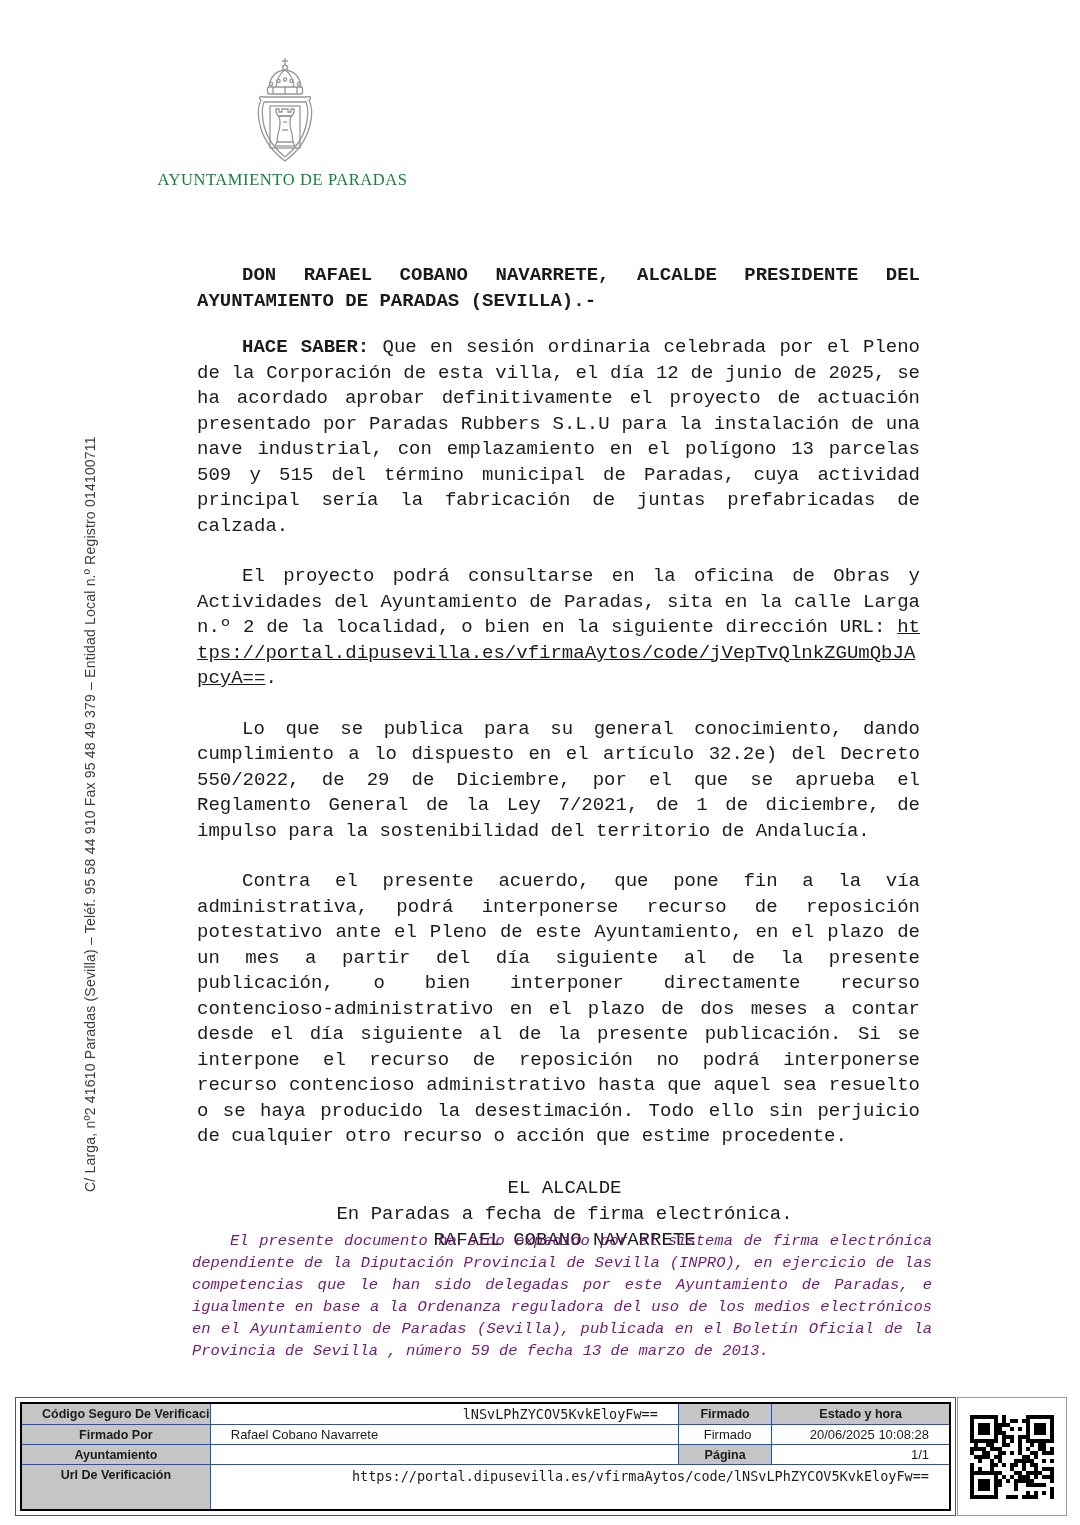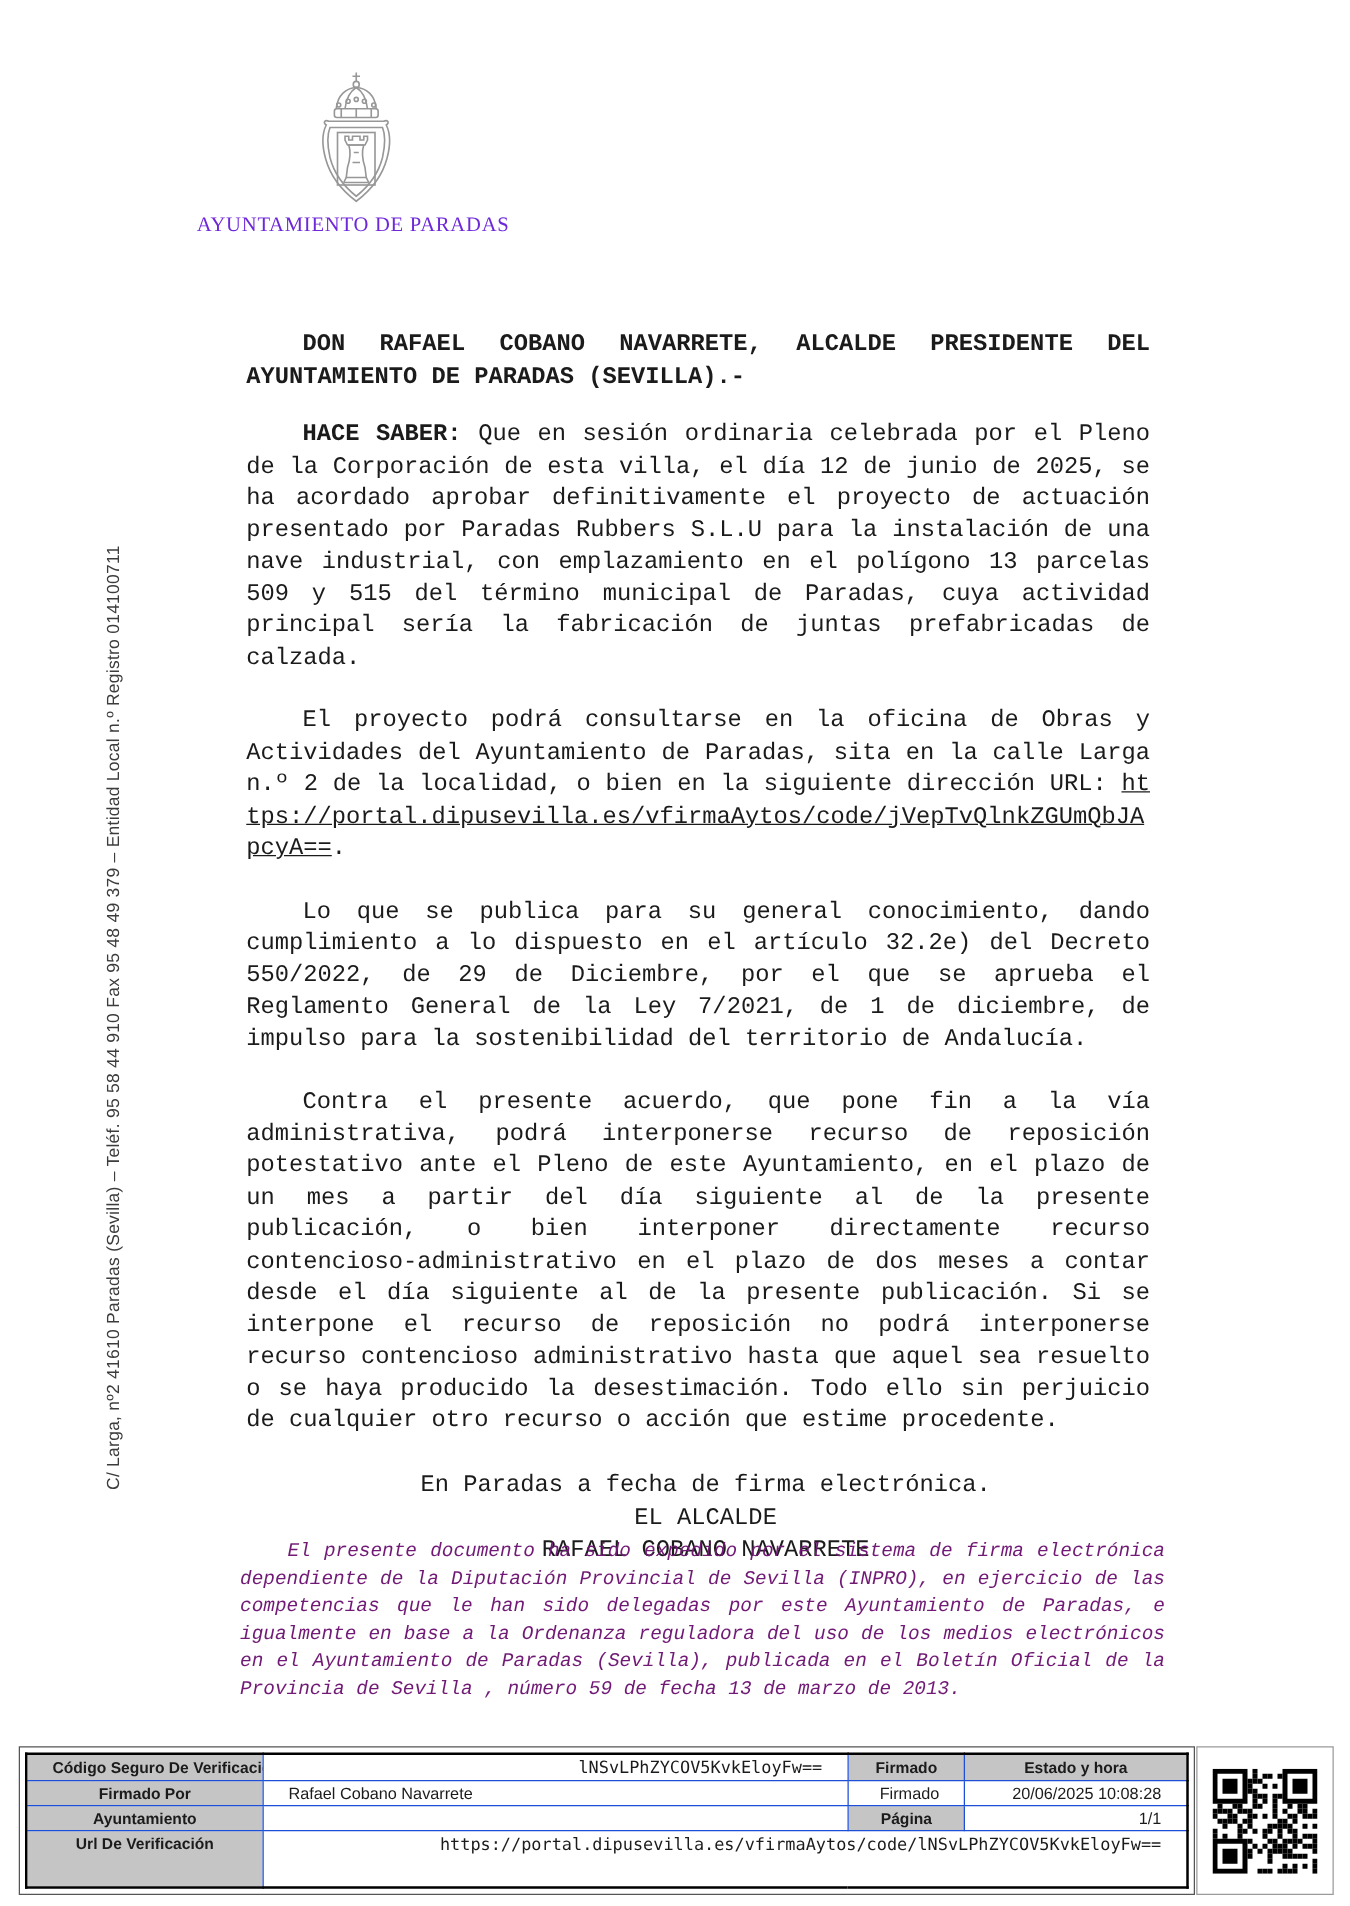--- a/index.html
+++ b/index.html
@@ -3,21 +3,21 @@
 <meta charset="utf-8">
 <style>
   html,body{margin:0;padding:0;background:#ffffff;}
   .page{position:relative;width:1080px;height:1525px;background:#fff;overflow:hidden;
         font-family:"Liberation Sans",sans-serif;color:#1b1b1b;}
 
   
   .crest{position:absolute;left:240px;top:56px;width:90px;height:112px;}
   .org-name{position:absolute;left:150px;top:170px;width:265px;text-align:center;
             font-family:"Liberation Serif",serif;font-size:16.5px;letter-spacing:.6px;
-            color:#6d28d9;}
+            color:#15803d;}
 
   
   .sidebar{position:absolute;left:82px;top:1192px;transform-origin:0 0;
            transform:rotate(-90deg);white-space:nowrap;font-size:14px;color:#3c3c3c;
            letter-spacing:.2px;}
 
   
   .doc{position:absolute;left:197px;top:262px;width:735px;
        font-family:"Liberation Mono",monospace;font-size:19px;line-height:25.5px;}
   .doc p{margin:0 12px 25px 0;text-align:justify;text-indent:45px;}
@@ -97,22 +97,22 @@
 
     <p><span class="lead">HACE SABER:</span><span> Que en sesión ordinaria celebrada por el Pleno de la Corporación de esta villa, el día 12 de junio de 2025, se ha acordado aprobar definitivamente el proyecto de actuación presentado por Paradas Rubbers S.L.U para la instalación de una nave industrial, con emplazamiento en el polígono 13 parcelas 509 y 515 del término municipal de Paradas, cuya actividad principal sería la fabricación de juntas prefabricadas de calzada.</span></p>
 
     <p><span>El proyecto podrá consultarse en la oficina de Obras y Actividades del Ayuntamiento de Paradas, sita en la calle Larga n.º 2 de la localidad, o bien en la siguiente dirección URL: </span><a class="doclink">https://portal.dipusevilla.es/vfirmaAytos/code/jVepTvQlnkZGUmQbJApcyA==</a><span>.</span></p>
 
     <p>Lo que se publica para su general conocimiento, dando cumplimiento a lo dispuesto en el artículo 32.2e) del Decreto 550/2022, de 29 de Diciembre, por el que se aprueba el Reglamento General de la Ley 7/2021, de 1 de diciembre, de impulso para la sostenibilidad del territorio de Andalucía.</p>
 
     <p>Contra el presente acuerdo, que pone fin a la vía administrativa, podrá interponerse recurso de reposición potestativo ante el Pleno de este Ayuntamiento, en el plazo de un mes a partir del día siguiente al de la presente publicación, o bien interponer directamente recurso contencioso-administrativo en el plazo de dos meses a contar desde el día siguiente al de la presente publicación. Si se interpone el recurso de reposición no podrá interponerse recurso contencioso administrativo hasta que aquel sea resuelto o se haya producido la desestimación. Todo ello sin perjuicio de cualquier otro recurso o acción que estime procedente.</p>
 
     <div class="signature">
+      <div>EL ALCALDE</div>
       <div>En Paradas a fecha de firma electrónica.</div>
-      <div>EL ALCALDE</div>
       <div>RAFAEL COBANO NAVARRETE</div>
     </div>
   </main>
 
   <div class="footnote">El presente documento ha sido expedido por el sistema de firma electrónica dependiente de la Diputación Provincial de Sevilla (INPRO), en ejercicio de las competencias que le han sido delegadas por este Ayuntamiento de Paradas, e igualmente en base a la Ordenanza reguladora del uso de los medios electrónicos en el Ayuntamiento de Paradas (Sevilla), publicada en el Boletín Oficial de la Provincia de Sevilla , número 59 de fecha 13 de marzo de 2013.</div>
 
   <div class="ver-frame">
     <table class="ver">
       <colgroup>
           <col style="width:186px">

